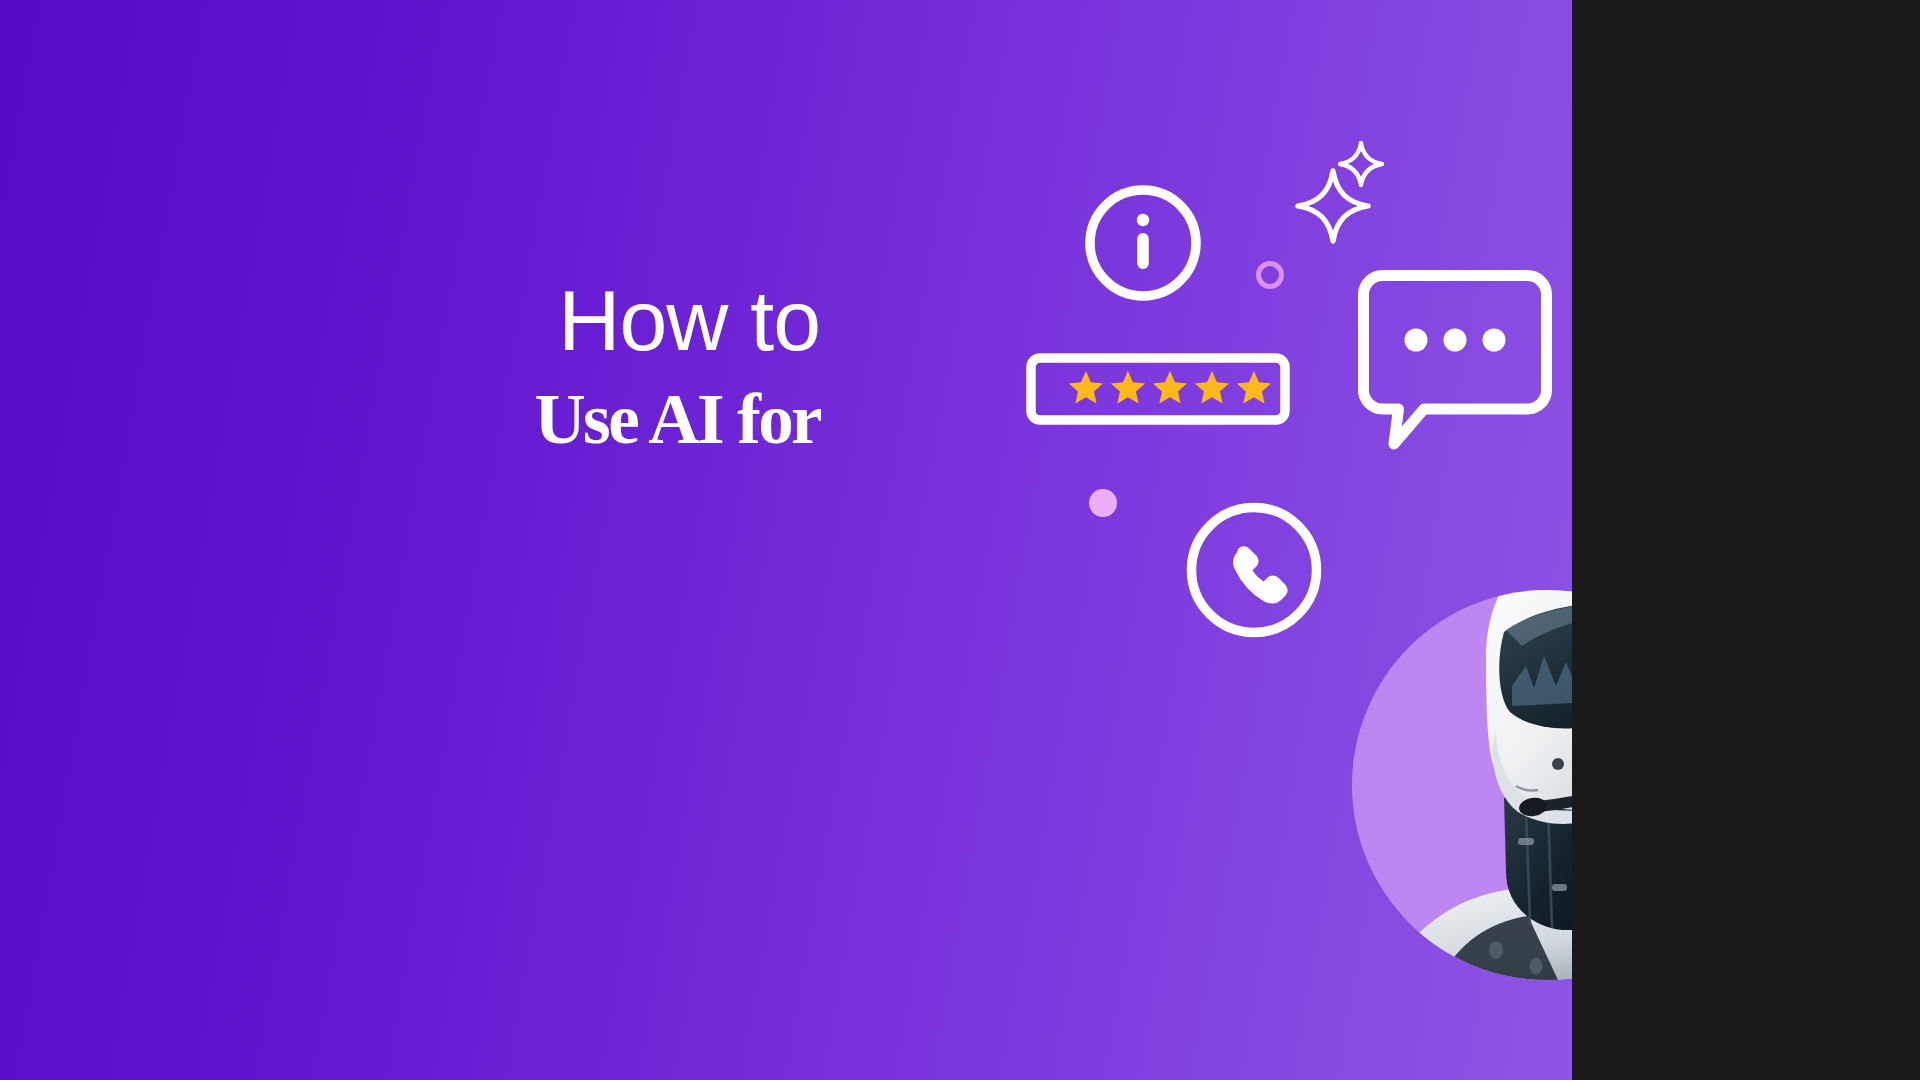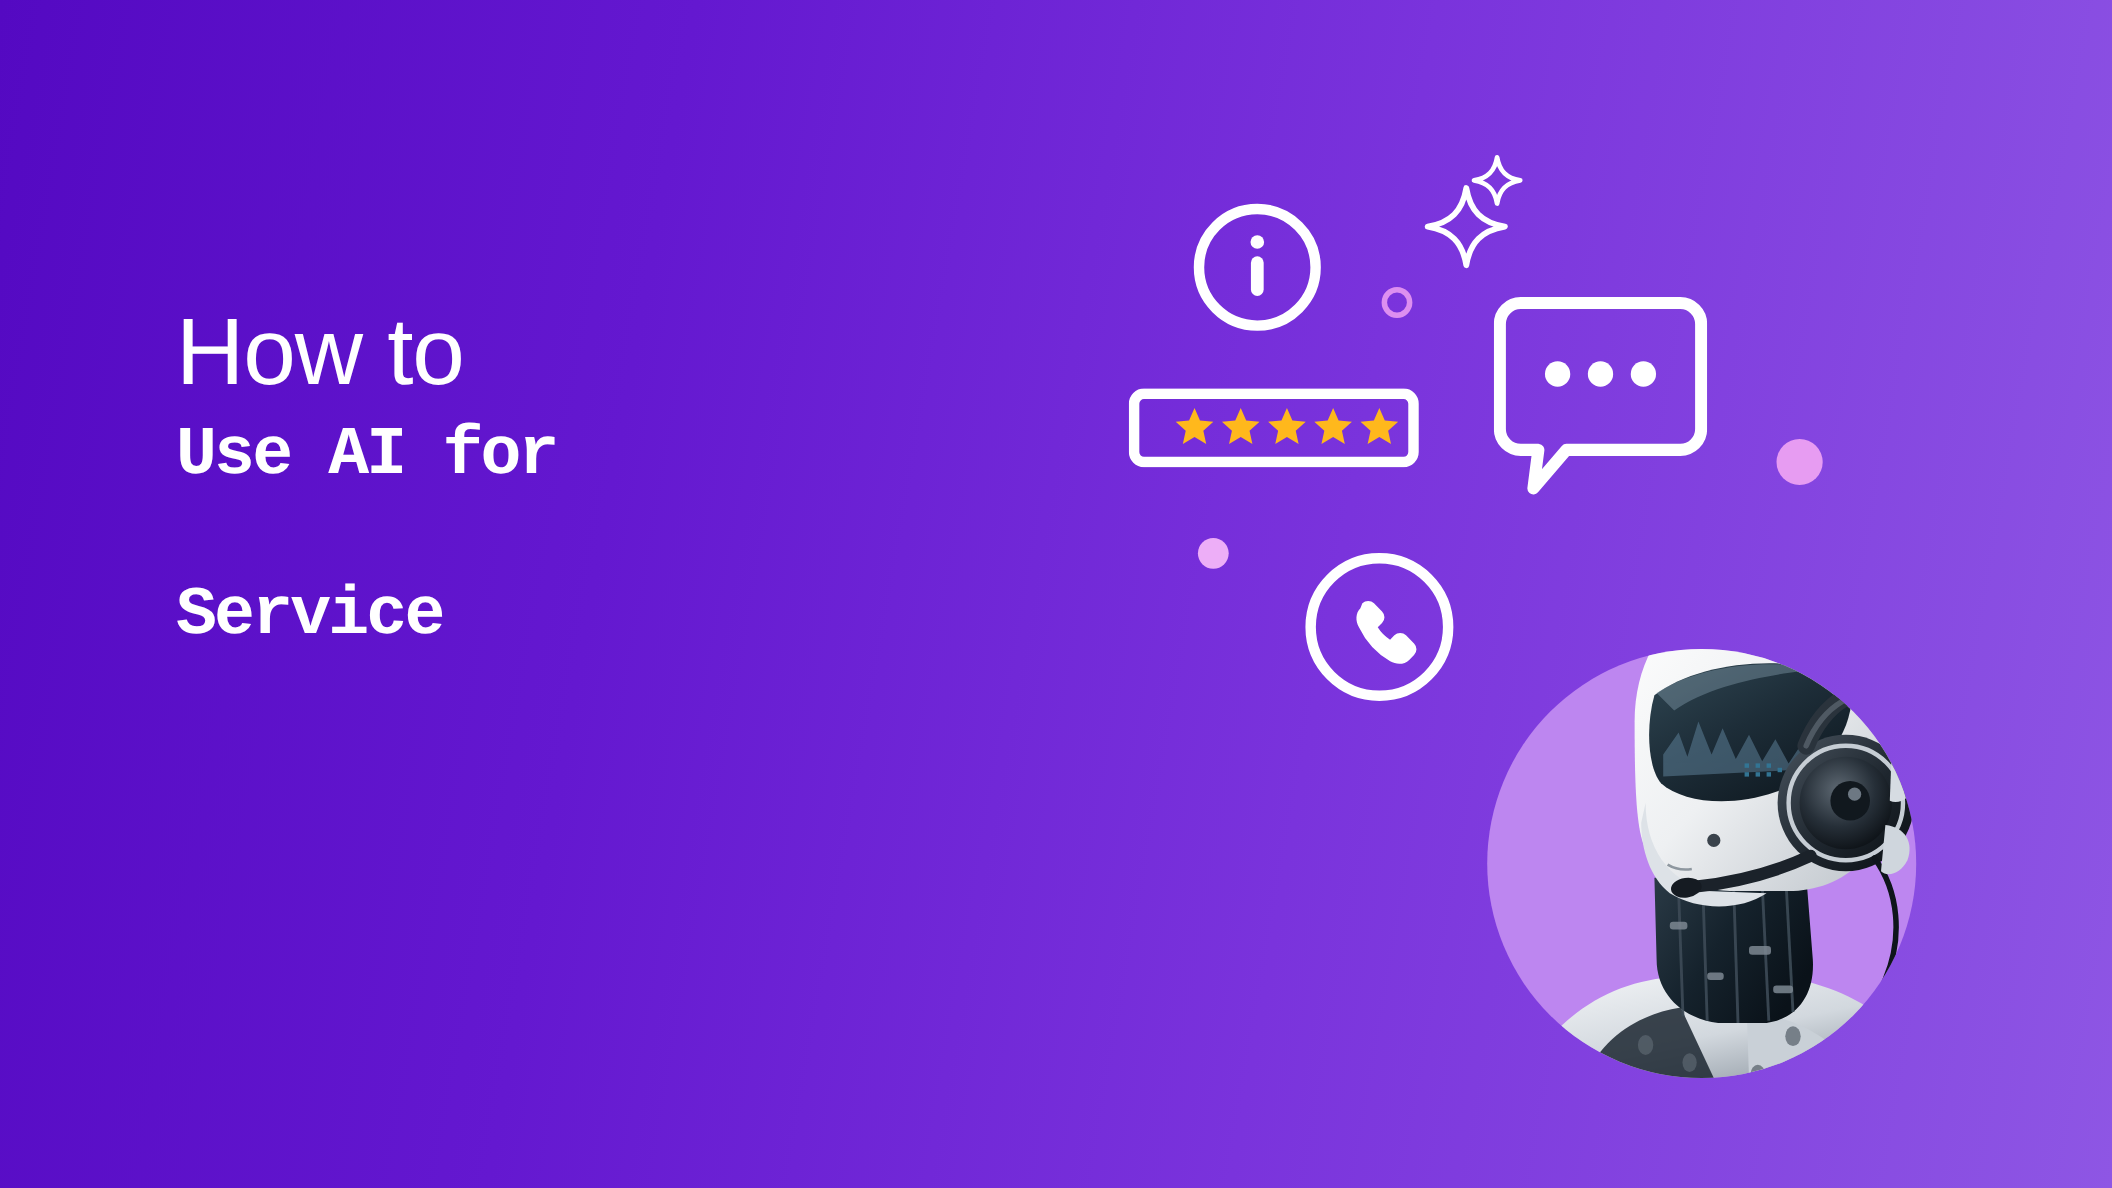--- a/index.html
+++ b/index.html
@@ -2,48 +2,49 @@
 <html><head>
 <meta charset="utf-8">
 <style>
   html, body {
     margin: 0;
     padding: 0;
     background: #1a1a1a;
   }
   #banner {
     position: relative;
-    width: 1920px;
+    width: 1572px;
     height: 1080px;
     overflow: hidden;
     background: linear-gradient(100deg, #5409c2 0%, #6418d0 30%, #7a33dc 62%, #8e56e4 100%);
     font-family: "Liberation Sans", sans-serif;
+    text-align: right;
   }
 
   
   #headline {
     position: absolute;
     left: 160px;
     top: 278px;
     width: 660px;
   }
   .kicker {
     font-family: "Liberation Sans", sans-serif;
     font-weight: 300;
     font-size: 86px;
     line-height: 0.98;
     letter-spacing: -1px;
     color: #ffffff;
     margin: 0 0 16px 0;
     white-space: nowrap;
   }
   .title {
-    font-family: Liberation Mono, monospace;
+    font-family: Liberation Serif, serif;
     font-weight: 700;
-    font-size: 62px;
+    font-size: 71px;
     line-height: 1.17;
     letter-spacing: -2.6px;
     color: #ffffff;
     margin: 0;
     white-space: nowrap;
   }
 
   
   .dot {
     position: absolute;
@@ -106,21 +107,20 @@
 </head>
 <body>
 
 <div id="banner">
 
   <div id="headline">
     <p class="kicker">How to</p>
     <h1 class="title">
       <span>Use AI for</span><br>
       <br>
-      <span>Service</span>
     </h1>
   </div>
 
   <div class="ico" id="info-icon">
     <svg viewBox="0 0 120 120" width="120" height="120" aria-hidden="true">
       <circle cx="60" cy="60" r="53" fill="none" stroke="#ffffff" stroke-width="9.5"></circle>
       <circle cx="60" cy="37" r="6.2" fill="#ffffff"></circle>
       <rect x="54.2" y="50" width="11.6" height="36" rx="5.8" fill="#ffffff"></rect>
     </svg>
   </div>

